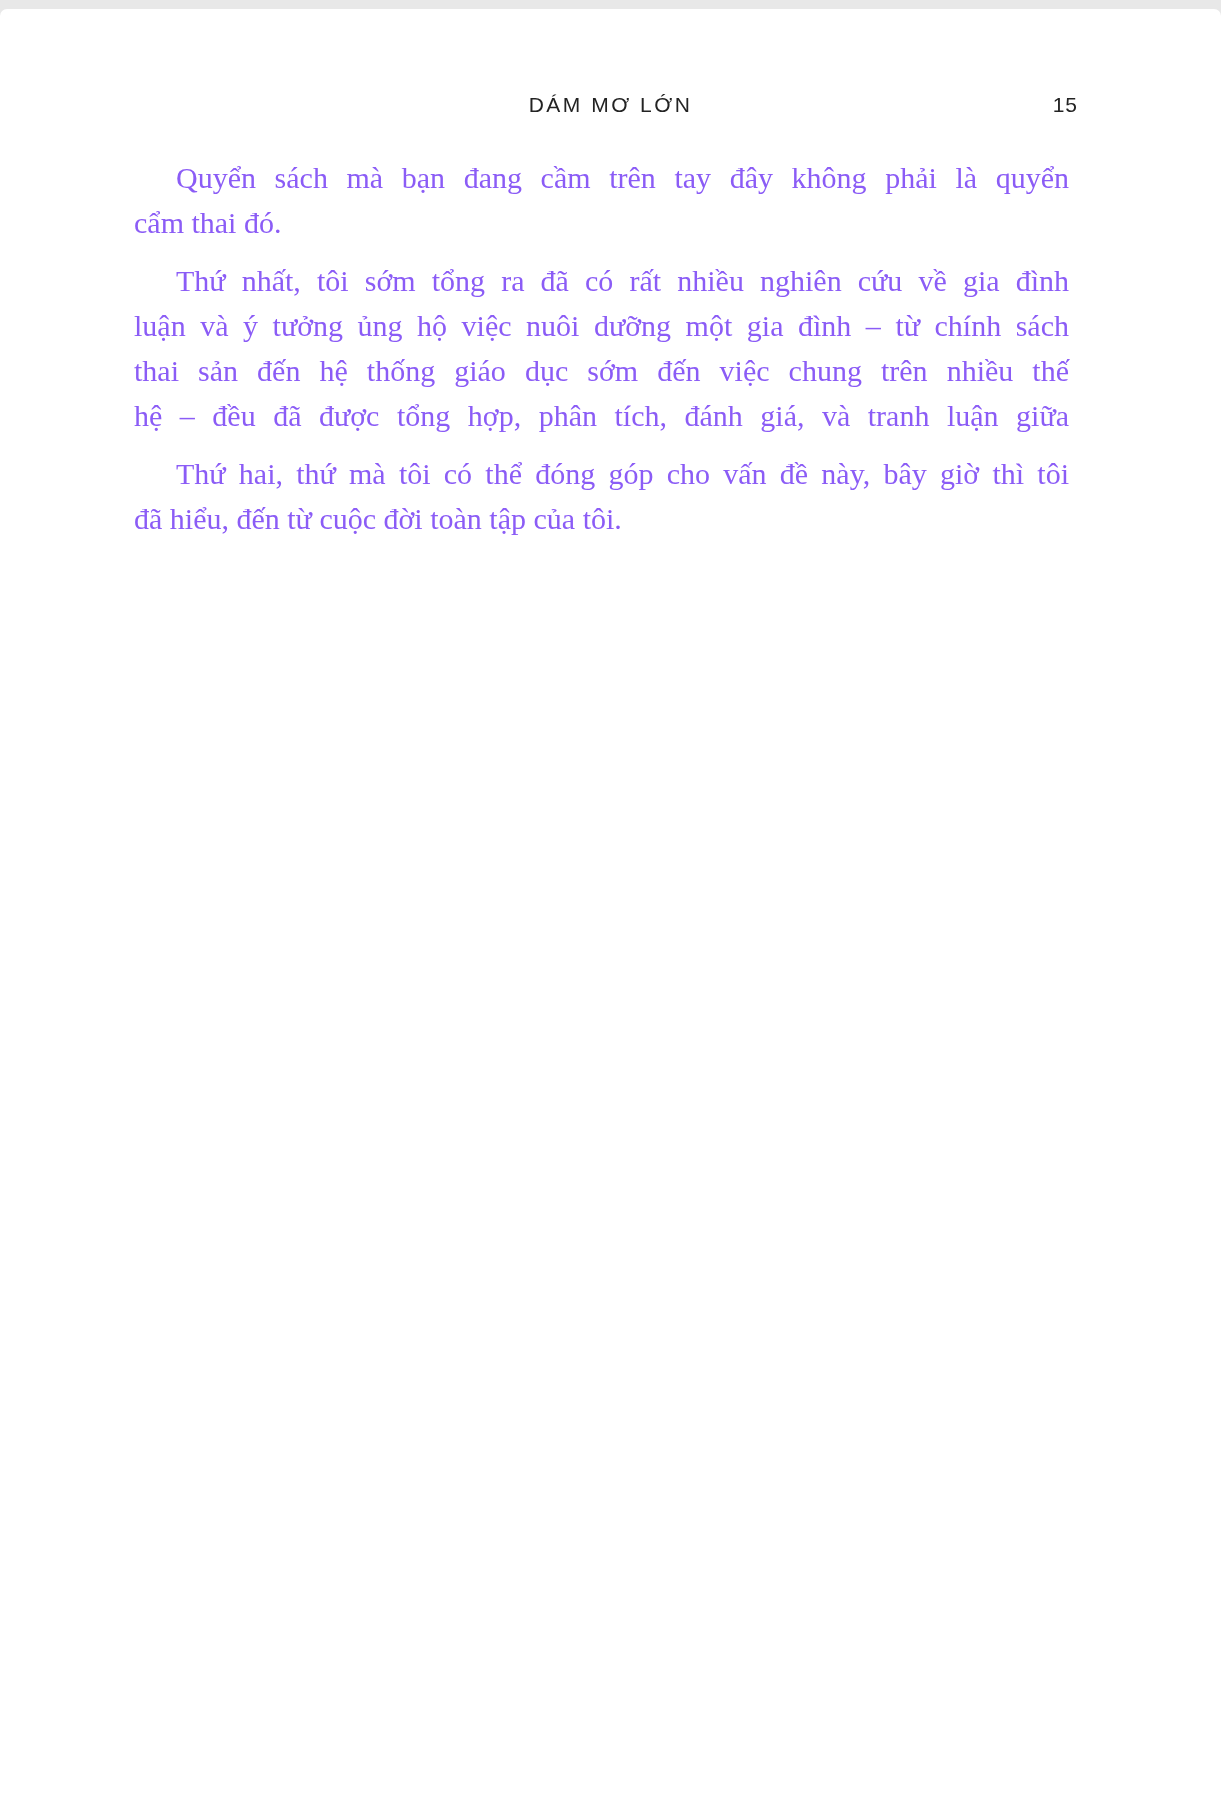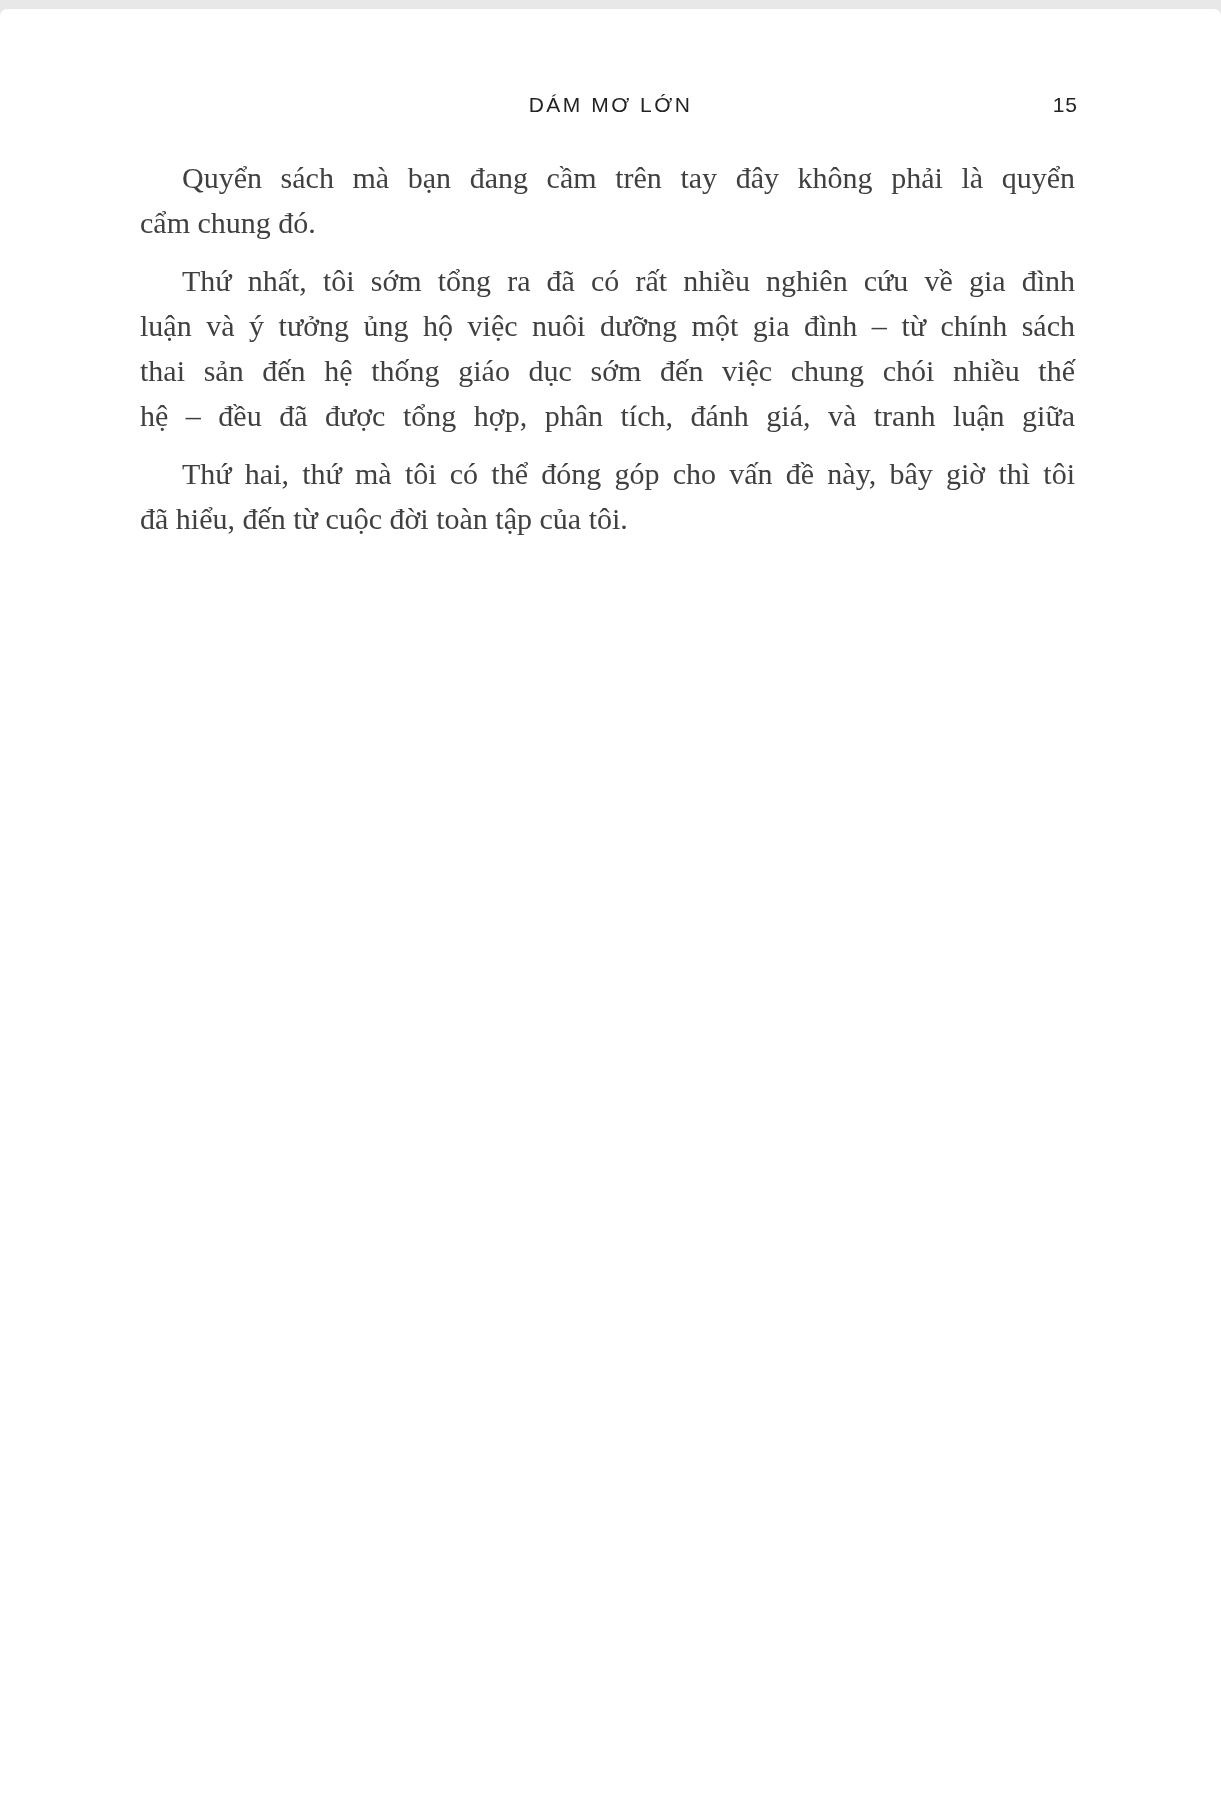--- a/index.html
+++ b/index.html
@@ -42,26 +42,26 @@
     right: 0;
     top: 0;
     font-size: 21px;
     letter-spacing: 1px;
     font-weight: 500;
   }
   
   .body-text {
     position: absolute;
     top: 146px;
-    left: 140px;
+    left: 134px;
     width: 935px;
     font-family: "Liberation Serif", serif;
     font-size: 30px;
     line-height: 45px;
-    color: #404040;
+    color: #8b5cf6;
   }
   .paragraph {
     margin: 0 0 13px 0;
   }
   .ln {
     text-align: justify;
     text-align-last: justify;
     text-justify: inter-word;
     white-space: normal;
   }
@@ -79,27 +79,27 @@
 
   <div class="header-row">
     <div class="running-head">DÁM MƠ LỚN</div>
     <div class="page-number">15</div>
   </div>
 
   <div class="body-text">
 
     <div class="paragraph">
       <div class="ln ln-first">Quyển sách mà bạn đang cầm trên tay đây không phải là quyển</div>
-      <div class="ln ln-last">cẩm chung đó.</div>
+      <div class="ln ln-last">cẩm thai đó.</div>
     </div>
 
     <div class="paragraph">
       <div class="ln ln-first">Thứ nhất, tôi sớm tổng ra đã có rất nhiều nghiên cứu về gia đình</div>
       <div class="ln">luận và ý tưởng ủng hộ việc nuôi dưỡng một gia đình – từ chính sách</div>
-      <div class="ln">thai sản đến hệ thống giáo dục sớm đến việc chung chói nhiều thế</div>
+      <div class="ln">thai sản đến hệ thống giáo dục sớm đến việc chung trên nhiều thế</div>
       <div class="ln">hệ – đều đã được tổng hợp, phân tích, đánh giá, và tranh luận giữa</div>
     </div>
 
     <div class="paragraph">
       <div class="ln ln-first">Thứ hai, thứ mà tôi có thể đóng góp cho vấn đề này, bây giờ thì tôi</div>
       <div class="ln ln-last">đã hiểu, đến từ cuộc đời toàn tập của tôi.</div>
     </div>
 
   </div>
 

